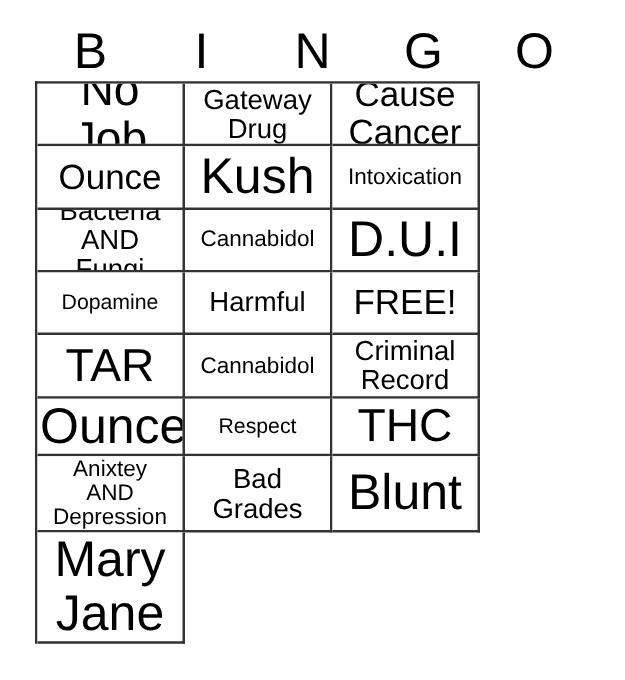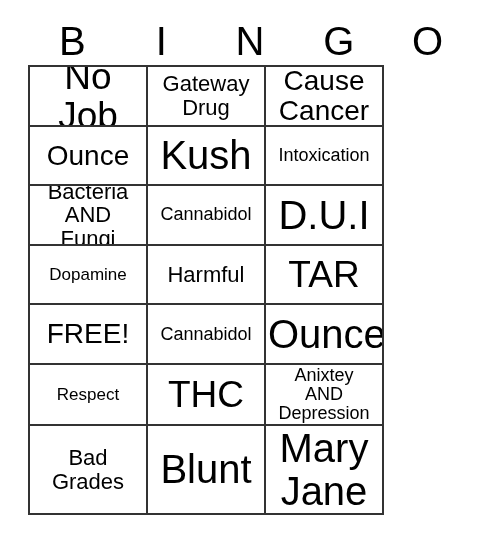--- a/index.html
+++ b/index.html
@@ -136,29 +136,33 @@
     <div class="bingo-cell fs-xl">
         <span class="cell-text">D.U.I</span>
       </div>
     <div class="bingo-cell fs-s">
         <span class="cell-text">Dopamine</span>
       </div>
 
     <div class="bingo-cell fs-m">
         <span class="cell-text">Harmful</span>
       </div>
+    <div class="bingo-cell fs-l">
+        <span class="cell-text">FREE!</span>
+      </div>
     <div class="bingo-cell fs-xxl">
         <span class="cell-text">TAR</span>
-      </div>
-    <div class="bingo-cell fs-l">
-        <span class="cell-text">FREE!</span>
       </div>
 
     <div class="bingo-cell fs-xs">
         <span class="cell-text">Cannabidol</span>
+      </div>
+    <div class="bingo-cell fs-m">
+        <span class="cell-text">Criminal
+Record</span>
       </div>
     <div class="bingo-cell fs-xl">
         <span class="cell-text">Ounce</span>
       </div>
     <div class="bingo-cell fs-s">
         <span class="cell-text">Respect</span>
       </div>
 
     <div class="bingo-cell fs-xxl">
         <span class="cell-text">THC</span>

